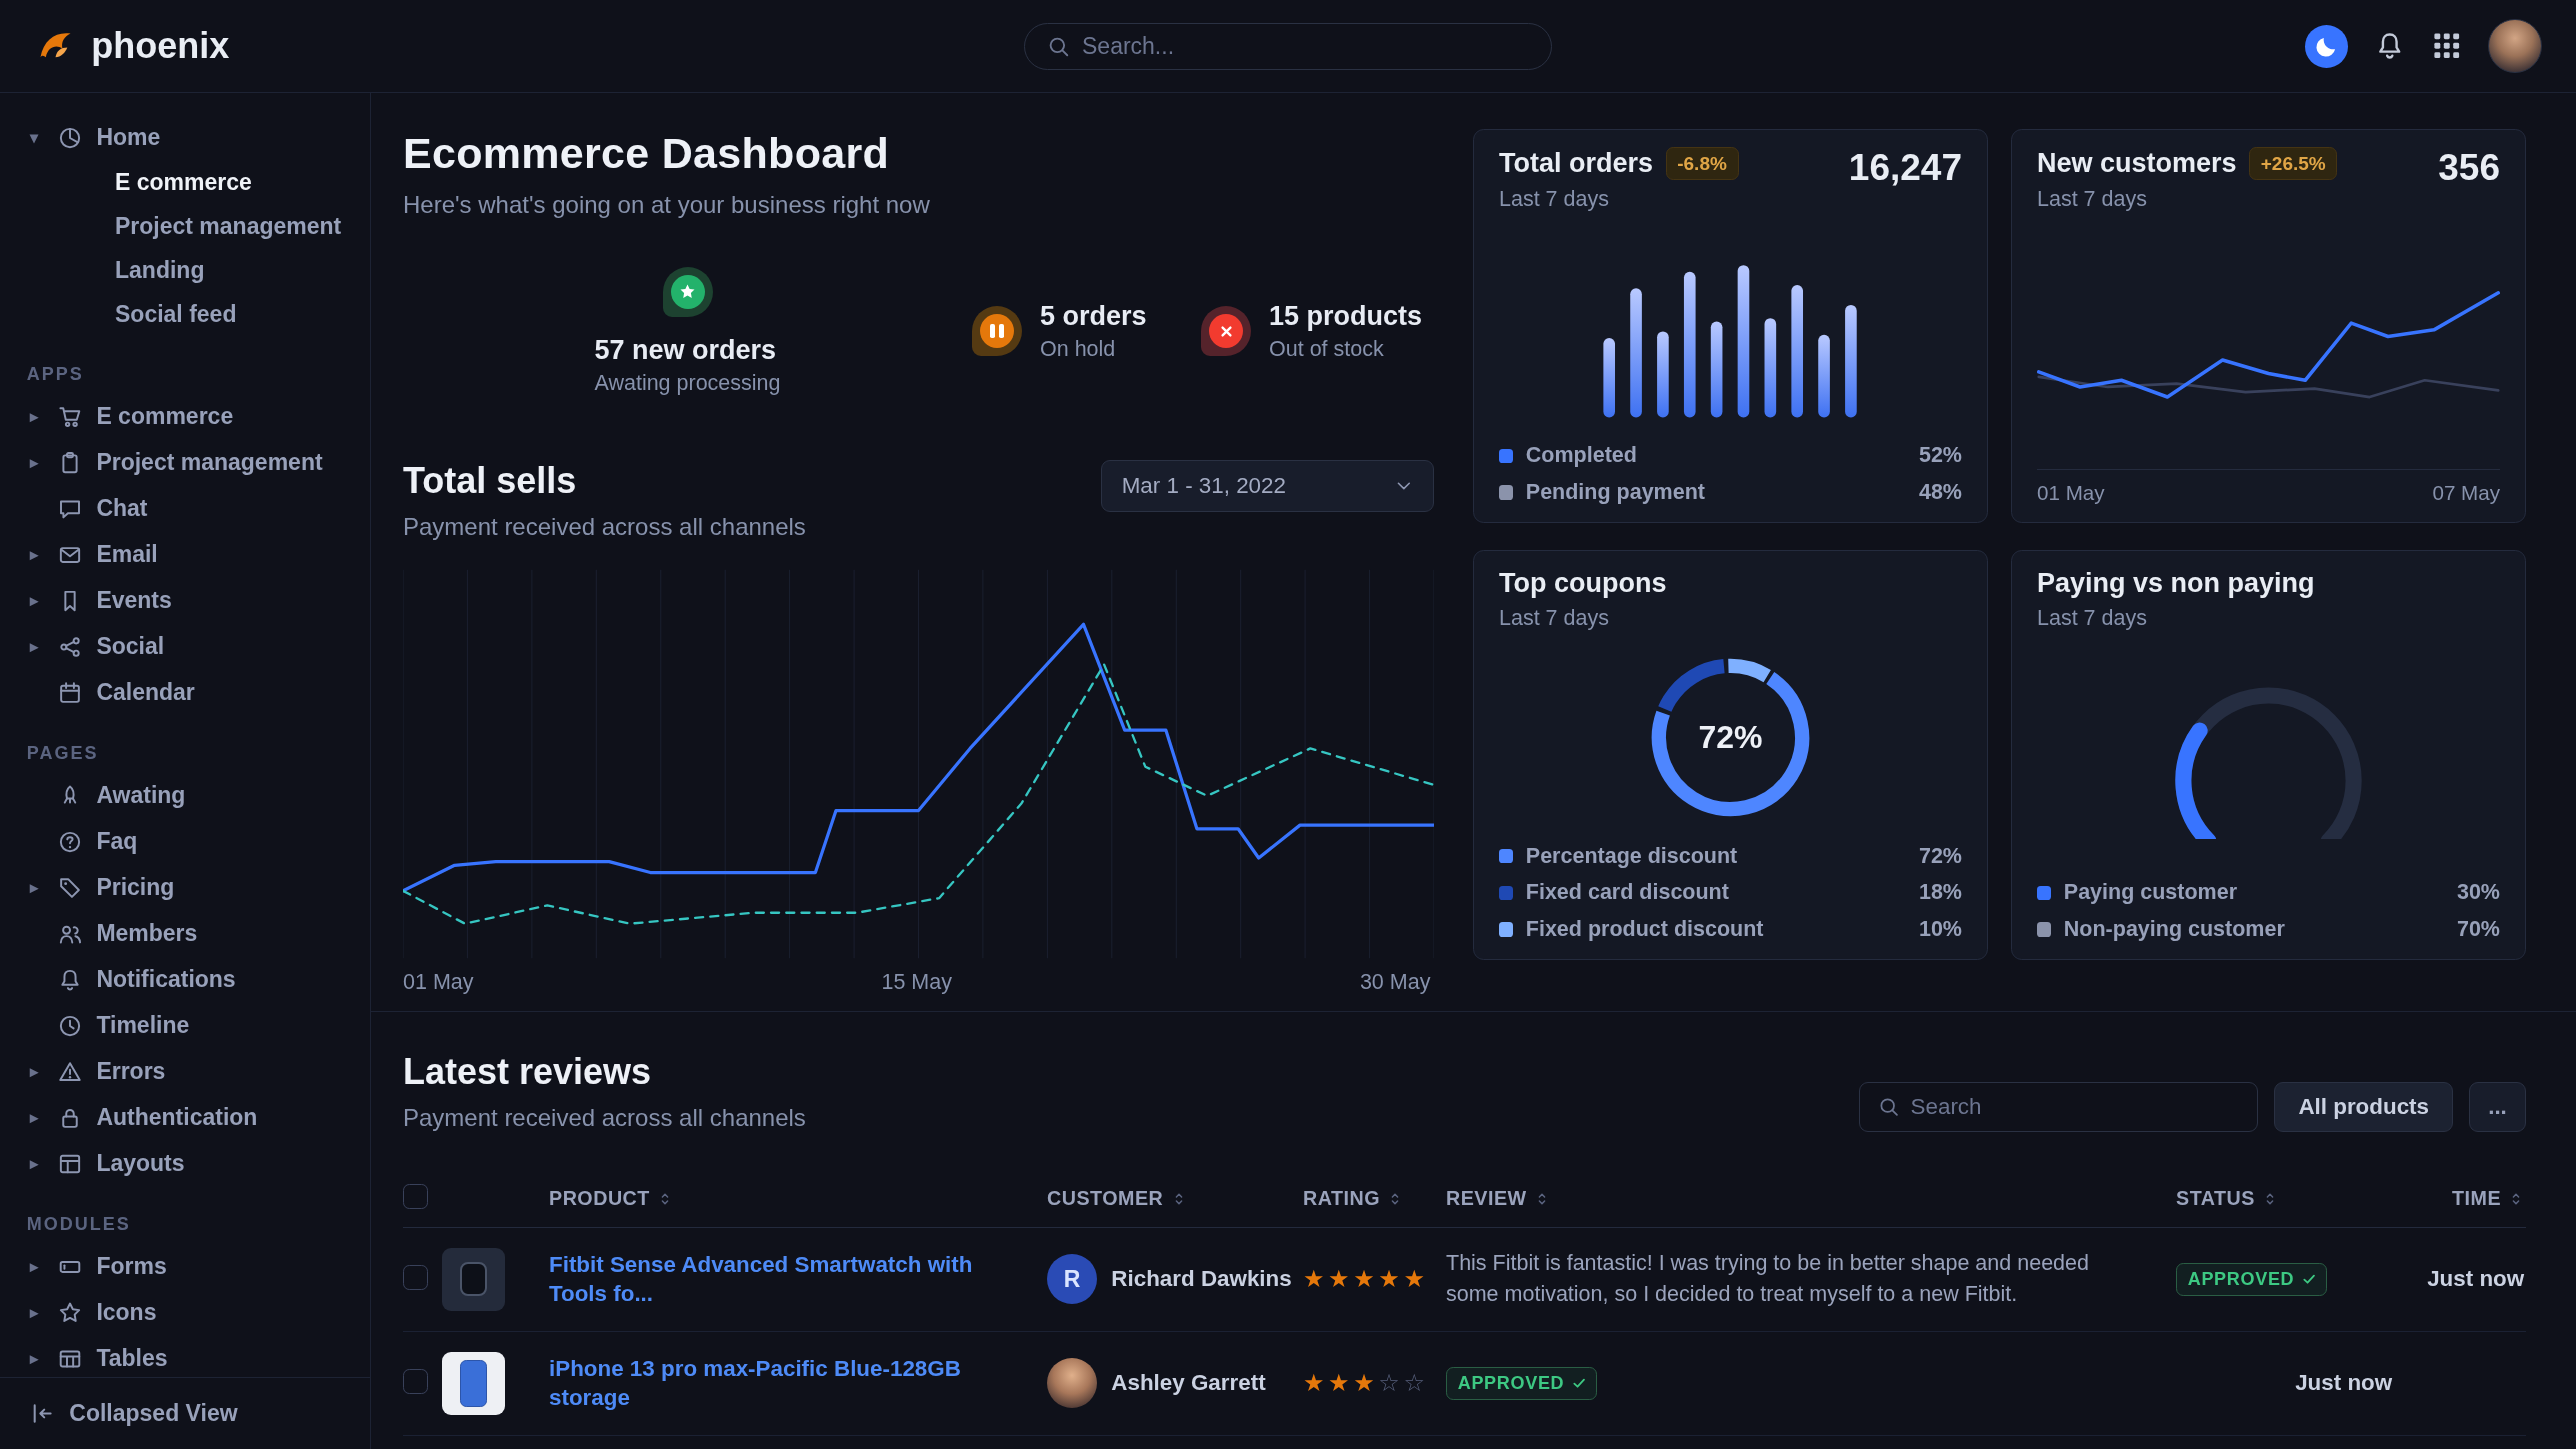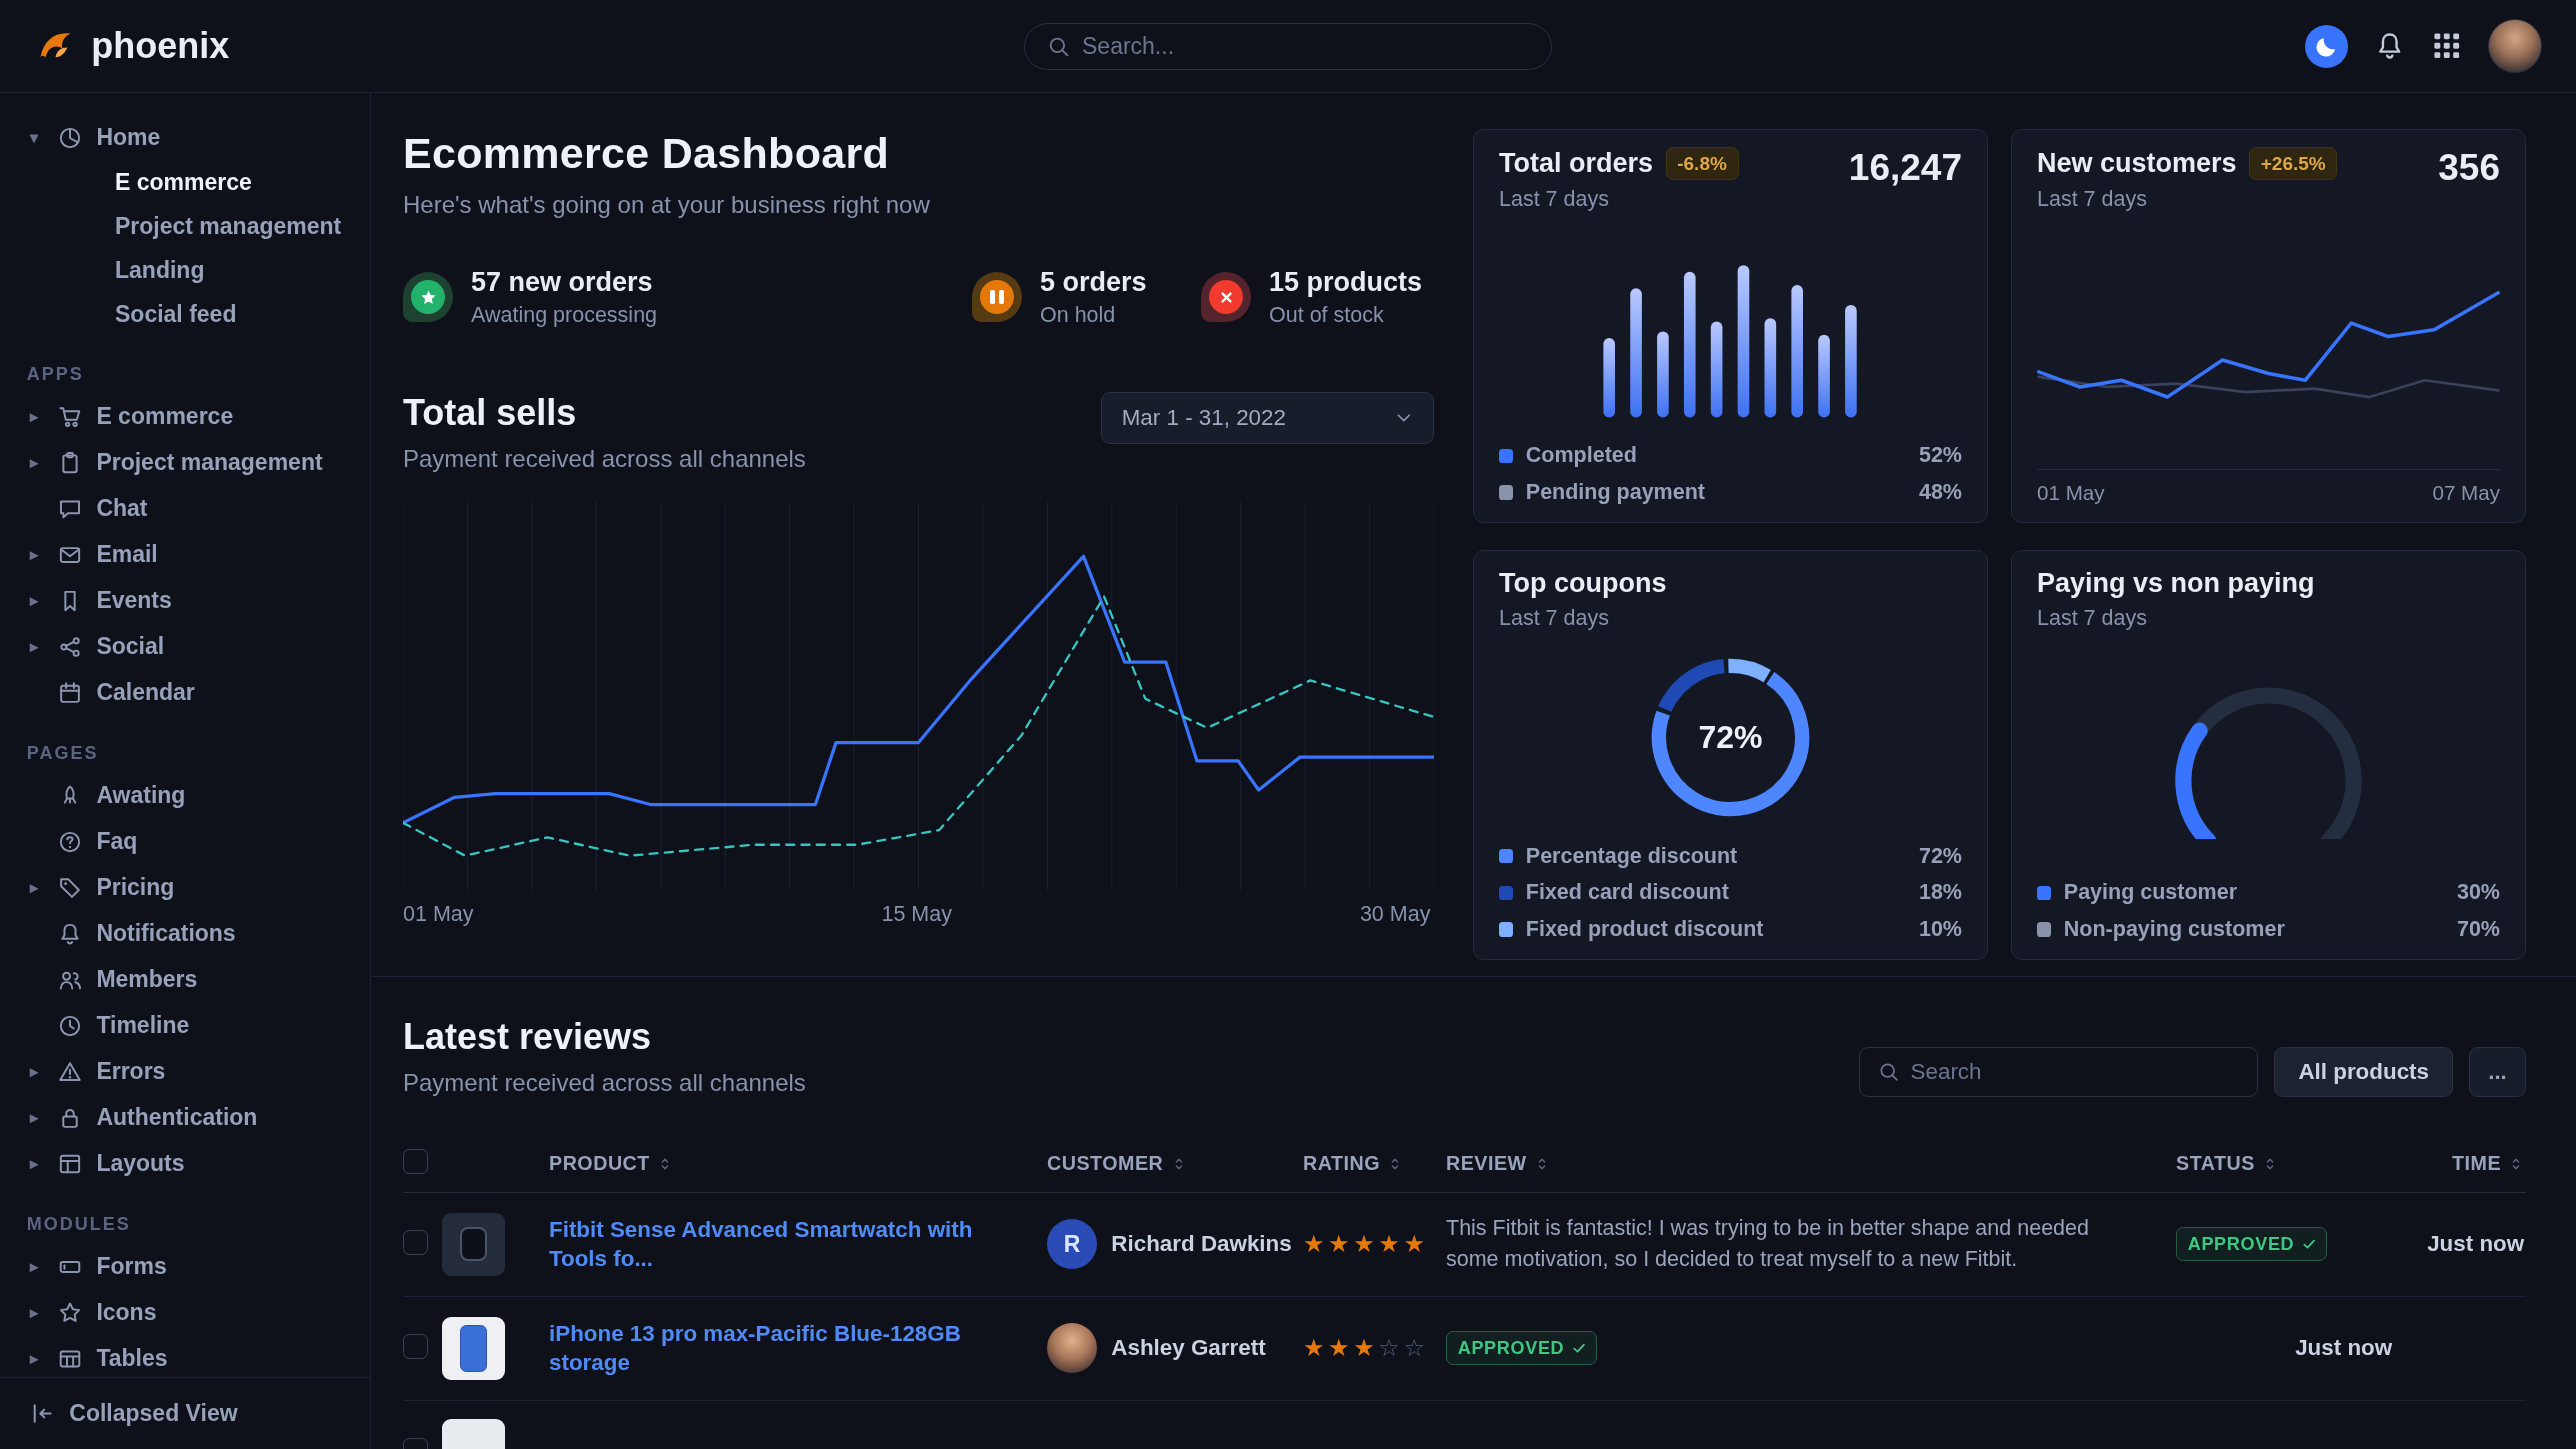--- a/index.html
+++ b/index.html
@@ -52,21 +52,21 @@
   .main { position:absolute; left:371px; top:93px; right:0; bottom:0; overflow:hidden; }
   .dash-top { display:flex; gap:39px; padding:36px 50px 0 32px; }
   .left-col { flex:1; min-width:0; }
   .right-col { flex:none; width:1053px; display:grid; grid-template-columns:1fr 1fr; grid-template-rows:394px 410px; gap:27px 23px; }
 
   .hero-title { font-size:43px; font-weight:800; color:#eef1f7; letter-spacing:0.3px; }
   .hero-sub { margin-top:12.5px; font-size:24px; color:#8792ac; }
 
   .stats { display:flex; align-items:center; margin-top:48px; }
   .stat { display:flex; align-items:center; gap:18px; }
-  .stat:nth-child(1) { width:569px; }
+  .stat:nth-child(1) { width:569px;flex-direction:column; }
   .stat:nth-child(2) { width:229px; }
   .blob { width:50px; height:50px; border-radius:50% 50% 50% 9px; display:flex; align-items:center; justify-content:center; flex:none; }
   .blob .core { width:34px; height:34px; border-radius:50%; display:flex; align-items:center; justify-content:center; color:#fff; }
   .blob .core svg { width:17px; height:17px; }
   .blob.green { background:#1d4230; } .blob.green .core { background:#23b26b; }
   .blob.orange { background:#553a12; } .blob.orange .core { background:#e5780b; }
   .blob.red { background:#55232b; } .blob.red .core { background:#f23b2f; }
   .pause-bars { display:flex; gap:4.5px; }
   .pause-bars i { width:4.5px; height:14.3px; background:#fff; border-radius:1.8px; }
   .stat-value { font-size:27px; font-weight:700; color:#e8ecf4; }
@@ -327,36 +327,36 @@
             <path d="M2.1 2.1h4.7l7.1 7.2-4.6 4.6-7.2-7.1z"></path>
             <circle cx="5.1" cy="5.1" r="0.95" fill="currentColor" stroke="none"></circle>
           </svg>
         </span>
         <span class="lbl">Pricing</span>
       </div>
       <div class="nav-item">
         <span class="caret"></span>
         <span class="ico">
           <svg viewBox="0 0 16 16" fill="none" stroke="currentColor" stroke-width="1.3" stroke-linecap="round" stroke-linejoin="round">
-            <path d="M8 1.9c-2.3 0-3.7 1.6-3.7 3.9v3.1L2.9 11.2h10.2L11.7 8.9V5.8c0-2.3-1.4-3.9-3.7-3.9z"></path>
-            <path d="M6.6 13.4a1.5 1.5 0 0 0 2.8 0"></path>
-          </svg>
-        </span>
-        <span class="lbl">Notifications</span>
-      </div>
-      <div class="nav-item">
-        <span class="caret"></span>
-        <span class="ico">
-          <svg viewBox="0 0 16 16" fill="none" stroke="currentColor" stroke-width="1.3" stroke-linecap="round" stroke-linejoin="round">
             <circle cx="5.7" cy="5.5" r="2.3"></circle>
             <path d="M1.9 13.7c.2-2.8 1.9-4.3 3.8-4.3s3.6 1.5 3.8 4.3"></path>
             <path d="M10.5 3.6a2.1 2.1 0 1 1 1 4.1M11.6 9.5c1.7.4 2.9 1.8 3.1 4.1"></path>
           </svg>
         </span>
         <span class="lbl">Members</span>
+      </div>
+      <div class="nav-item">
+        <span class="caret"></span>
+        <span class="ico">
+          <svg viewBox="0 0 16 16" fill="none" stroke="currentColor" stroke-width="1.3" stroke-linecap="round" stroke-linejoin="round">
+            <path d="M8 1.9c-2.3 0-3.7 1.6-3.7 3.9v3.1L2.9 11.2h10.2L11.7 8.9V5.8c0-2.3-1.4-3.9-3.7-3.9z"></path>
+            <path d="M6.6 13.4a1.5 1.5 0 0 0 2.8 0"></path>
+          </svg>
+        </span>
+        <span class="lbl">Notifications</span>
       </div>
       <div class="nav-item">
         <span class="caret"></span>
         <span class="ico">
           <svg viewBox="0 0 16 16" fill="none" stroke="currentColor" stroke-width="1.3" stroke-linecap="round" stroke-linejoin="round">
             <circle cx="8" cy="8" r="6.1"></circle>
             <path d="M8 4.4V8l2.4 1.6"></path>
           </svg>
         </span>
         <span class="lbl">Timeline</span>

